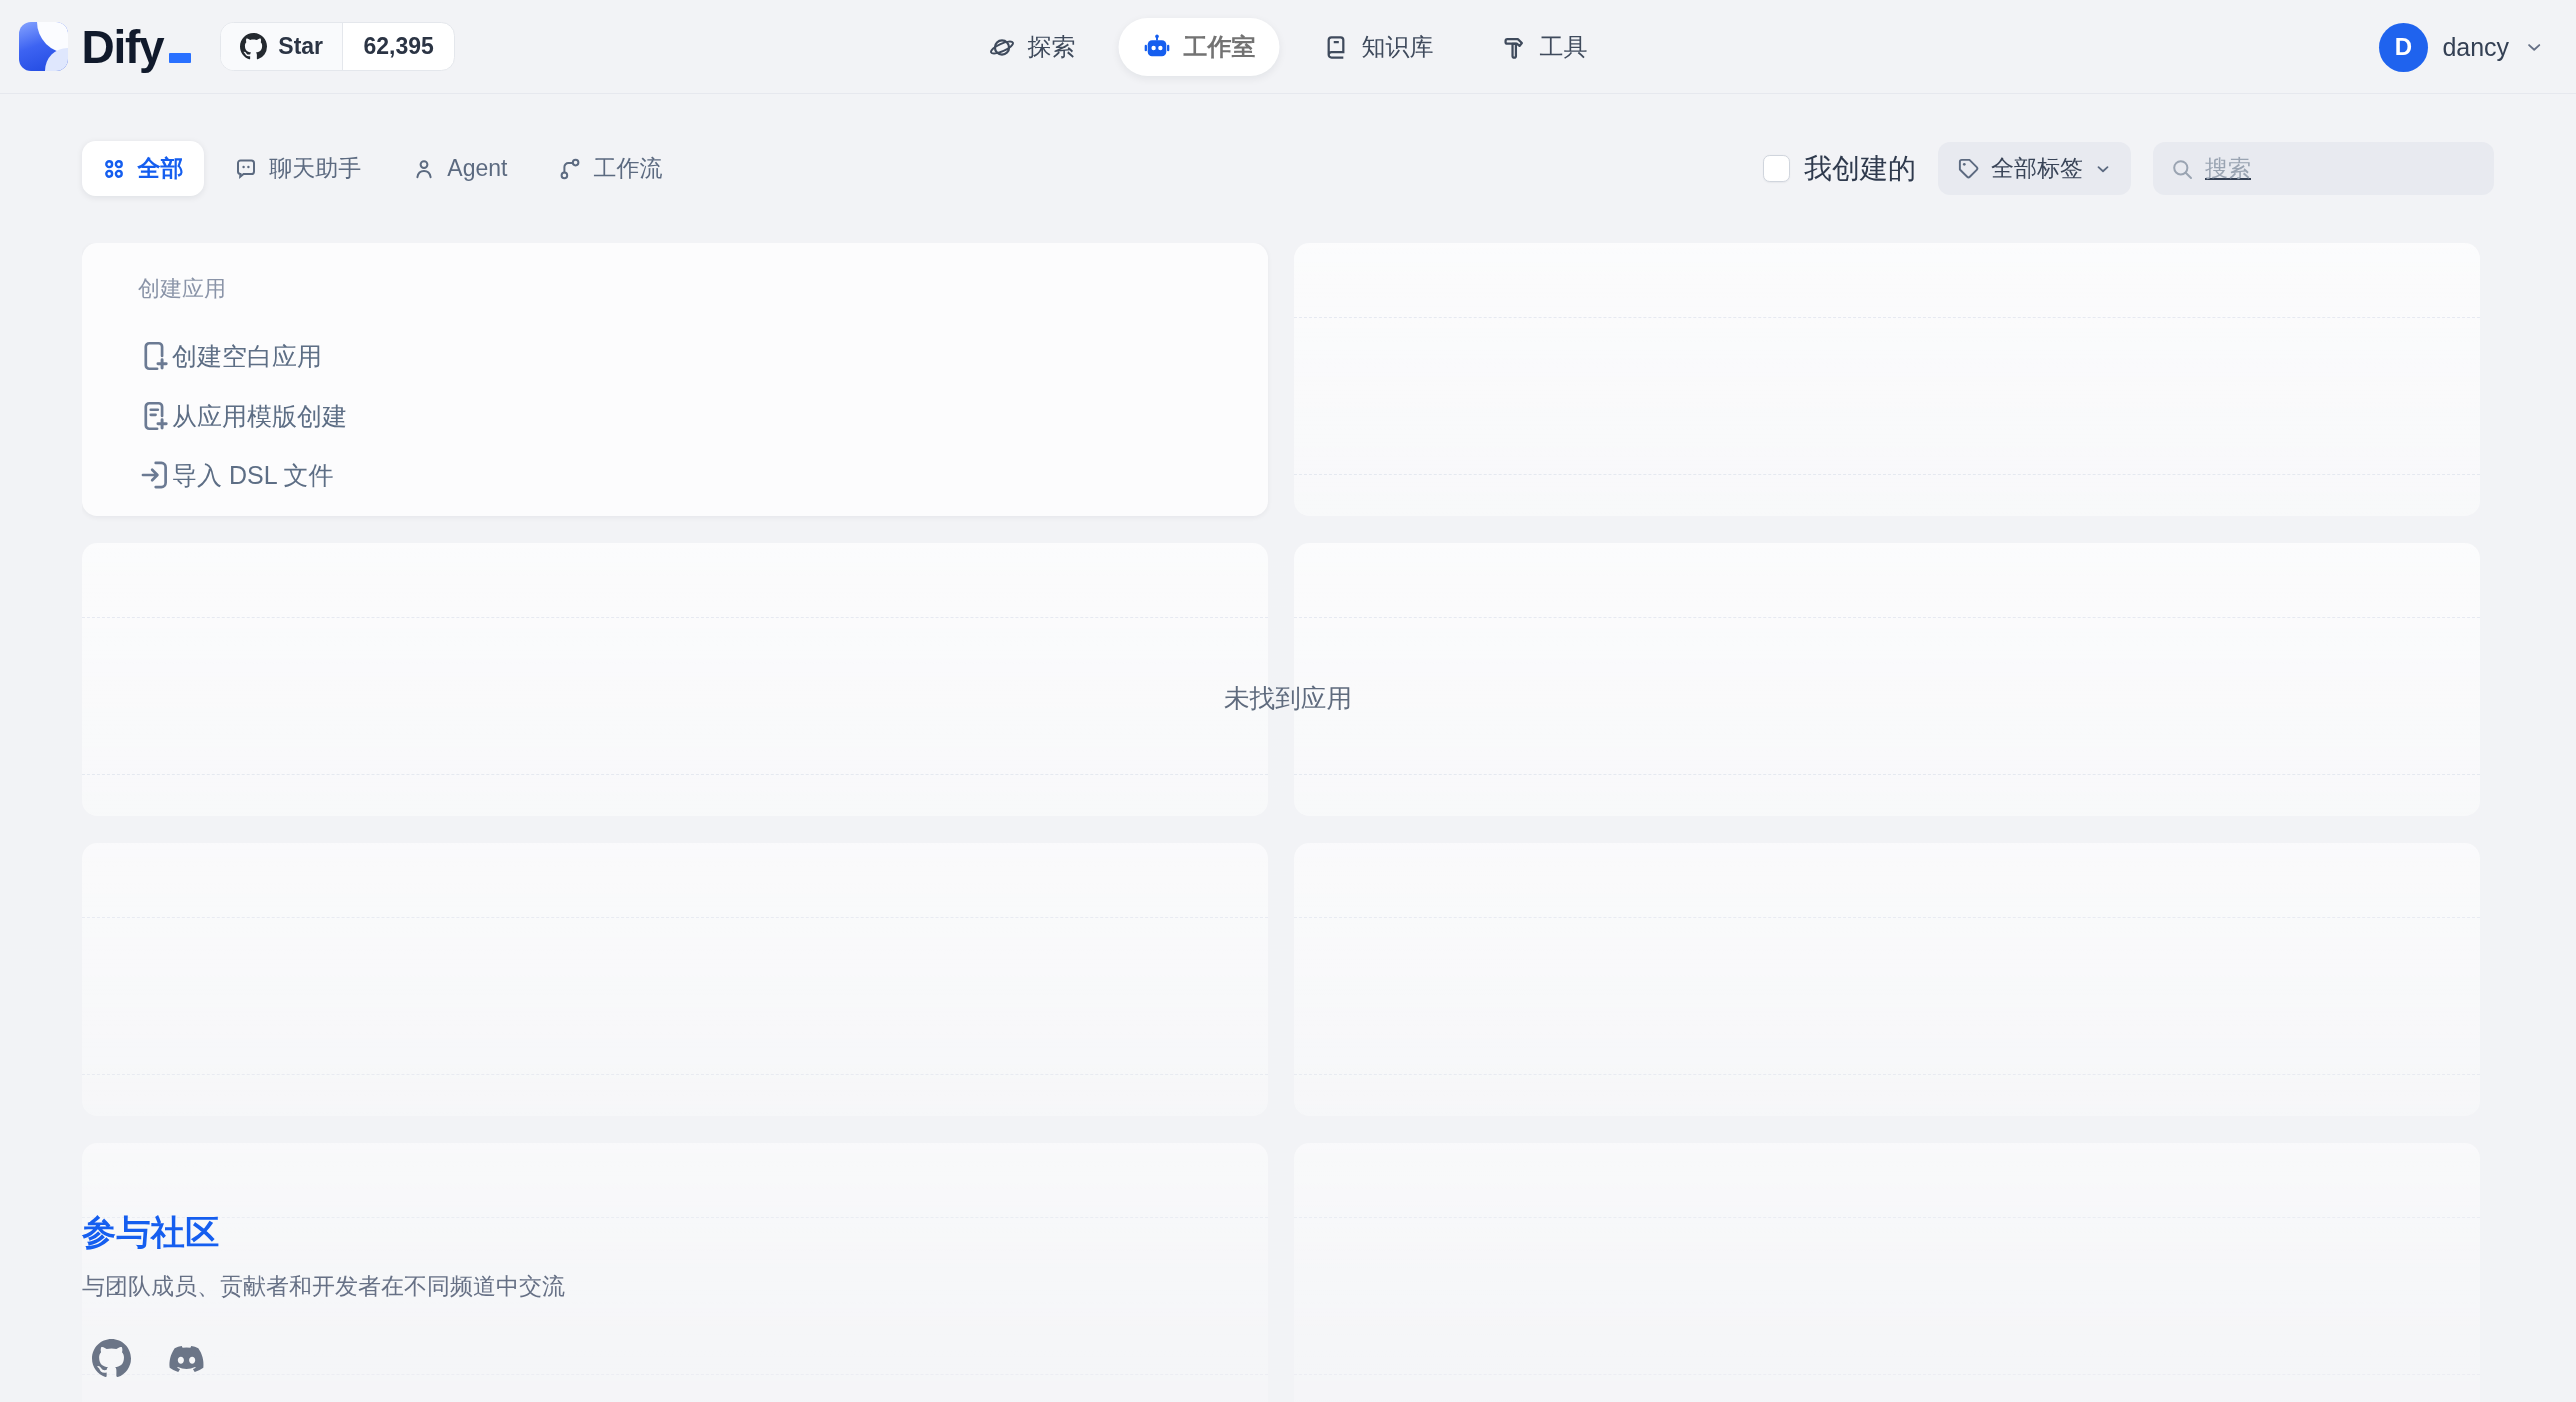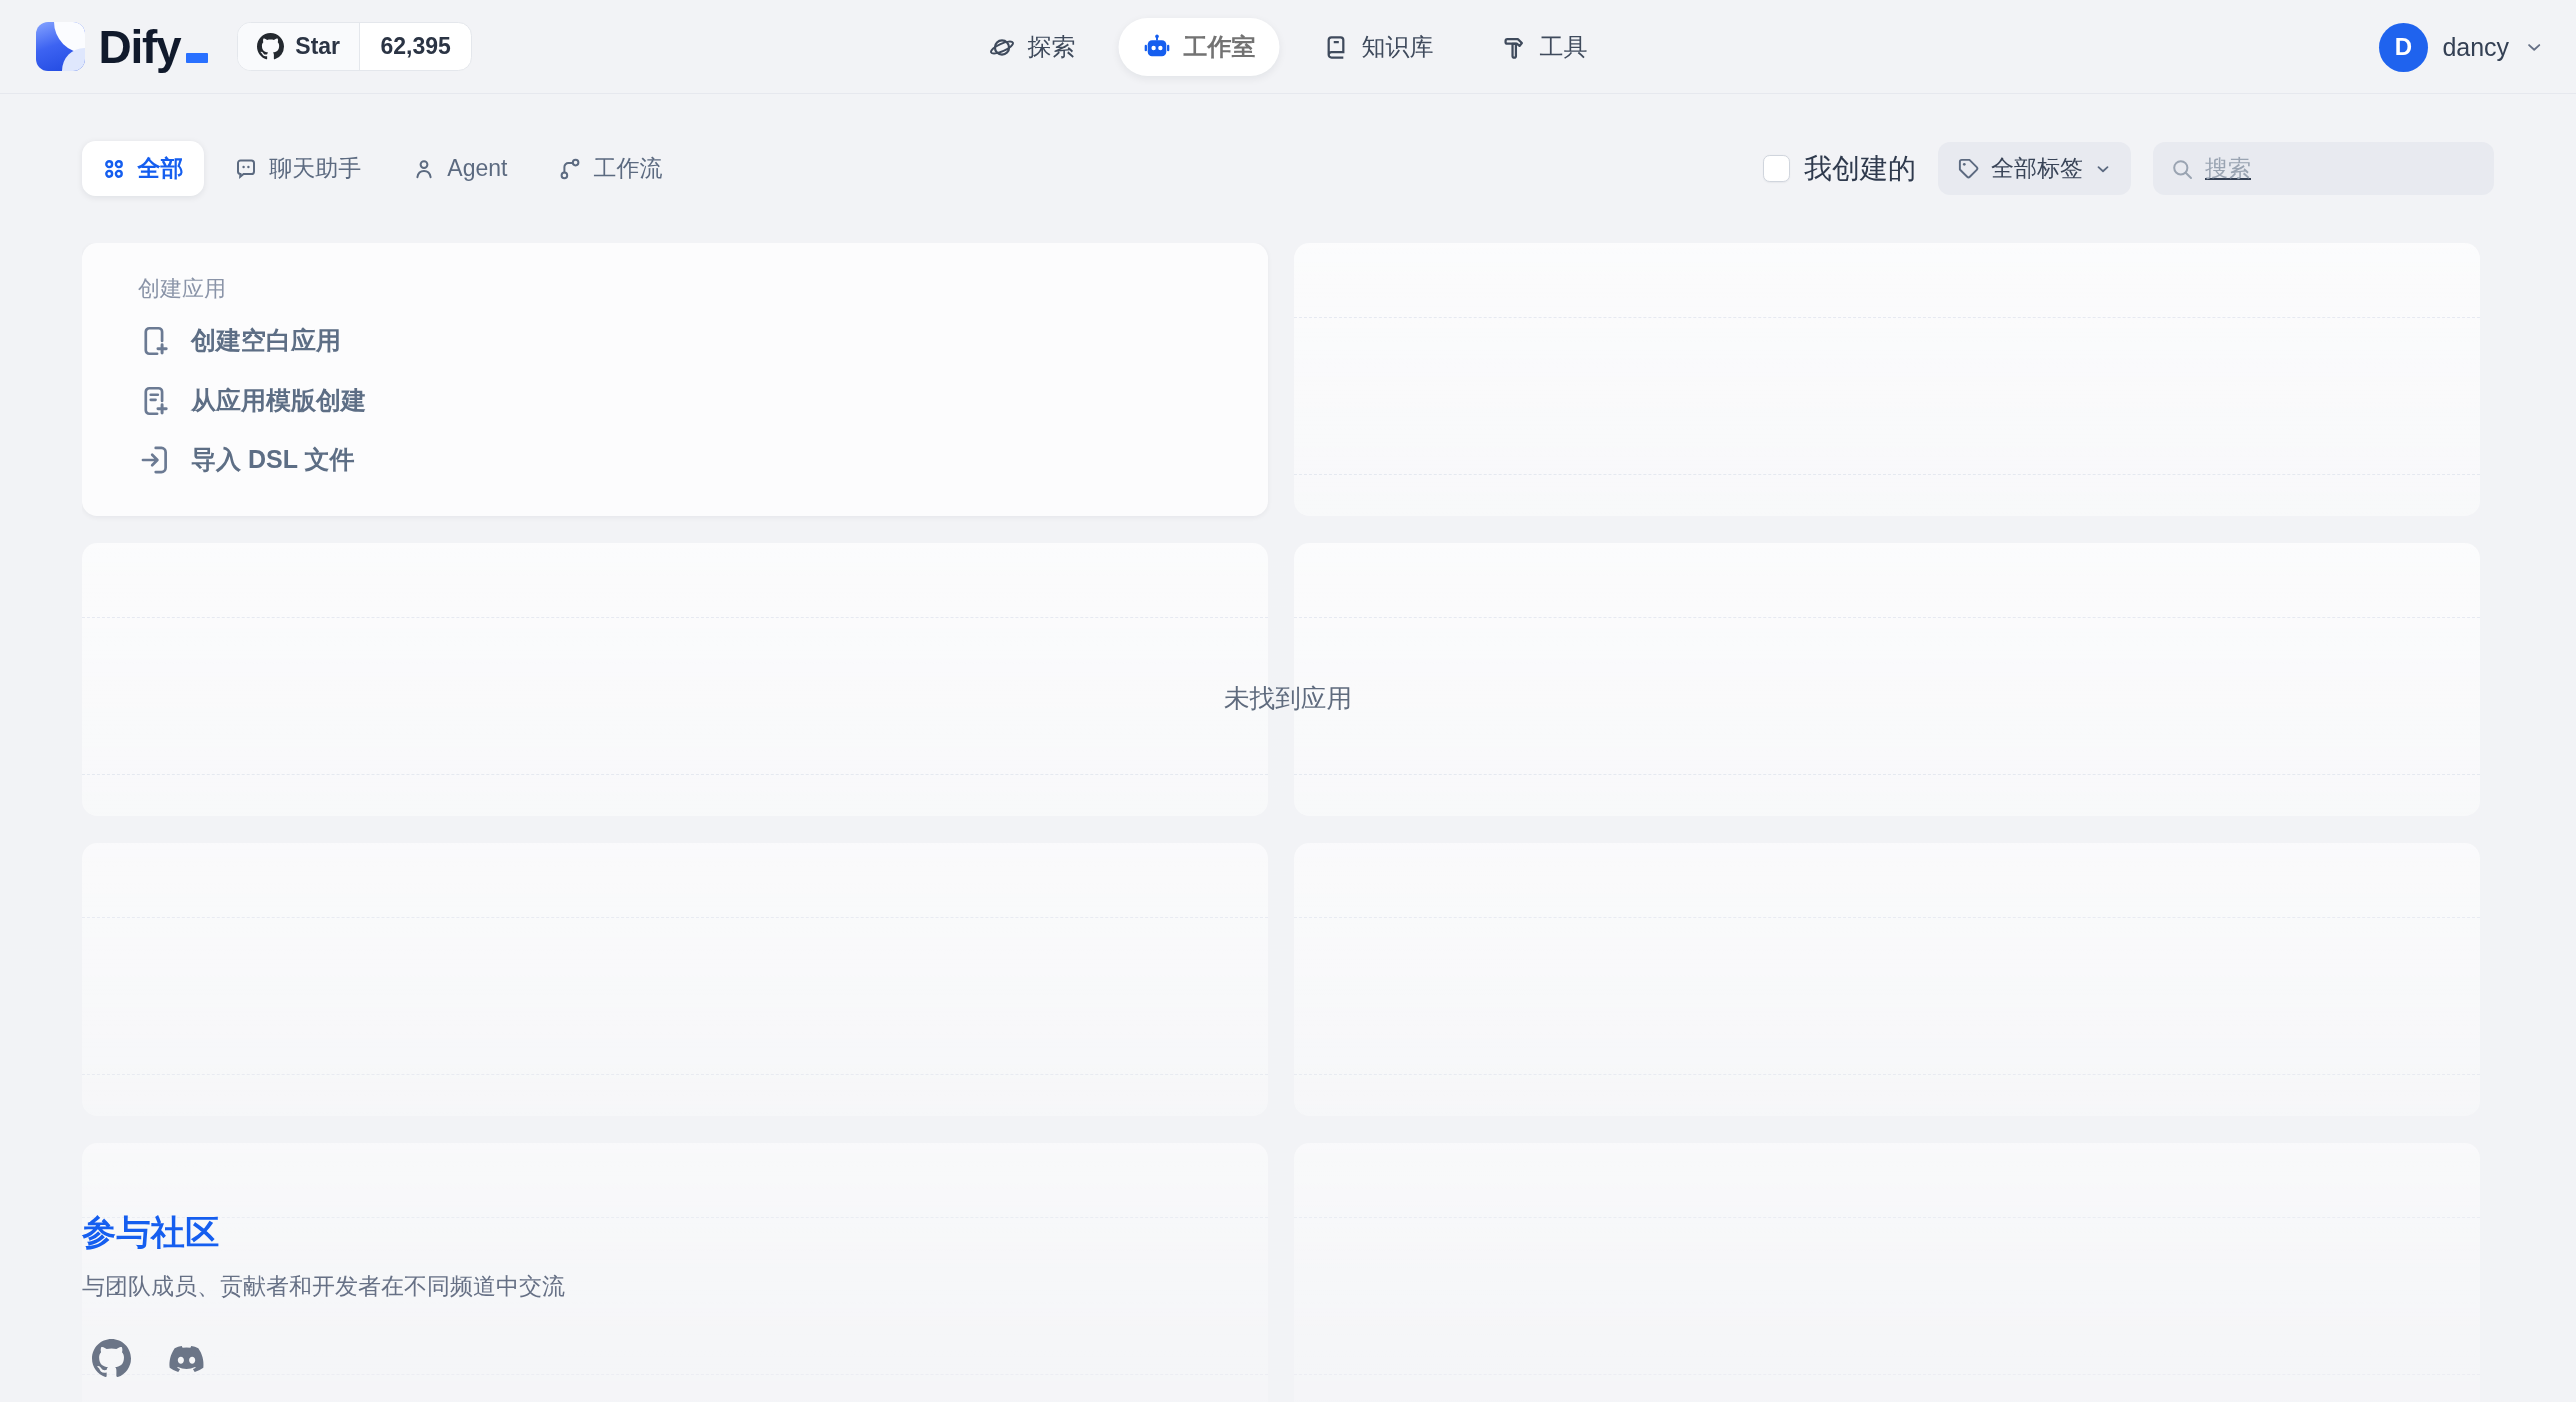--- a/index.html
+++ b/index.html
@@ -10,21 +10,21 @@
     color:#344054;
     overflow:hidden;
     position:relative;
   }
   .page { position:relative; width:2576px; height:1402px; }
 
   
   .header {
     position:absolute; top:0; left:0; right:0; height:94px;
     border-bottom:1.7px solid #e6e8ee;
-    display:flex; align-items:center; padding:0 36px;
+    display:flex; align-items:center; padding:0 19px;
   }
   .header-left { display:flex; align-items:center; gap:29px; }
   .logo { display:flex; align-items:center; gap:13.6px; cursor:default; }
   .logo-icon {
     width:49px; height:49px; border-radius:12px; position:relative; overflow:hidden;
     background:linear-gradient(160deg,#86a4ff 0%,#3d63f2 45%,#1e47df 100%);
   }
   .logo-icon::after {
     content:""; position:absolute; top:0; right:0; width:64%; height:64%;
     background:#fbfcff; border-bottom-left-radius:100%;
@@ -109,22 +109,22 @@
     -webkit-mask-image:linear-gradient(to bottom,#000 0%,#000 40%,rgba(0,0,0,.82) 52%,rgba(0,0,0,.45) 68%,rgba(0,0,0,.15) 84%,transparent 99%);
             mask-image:linear-gradient(to bottom,#000 0%,#000 40%,rgba(0,0,0,.82) 52%,rgba(0,0,0,.45) 68%,rgba(0,0,0,.15) 84%,transparent 99%);
   }
   .create-card {
     background:#fcfcfd; border-radius:15.3px;
     box-shadow:0 1.7px 5.1px rgba(16,24,40,0.05);
     padding:31px 25.6px 0 56px;
   }
   .create-title { font-size:22px; font-weight:500; color:#8a94a8; margin-bottom:20.4px; }
   .create-item {
-    display:flex; align-items:flex-start; gap:19px; height:49px; margin-bottom:10.2px;
-    font-size:25px; font-weight:700; color:#5d6e85; cursor:pointer; border-radius:10.2px;
+    display:flex; align-items:flex-end; height:49px; margin-bottom:10.2px;
+    font-size:25px; font-weight:400; color:#5d6e85; cursor:pointer; border-radius:10.2px;
   }
   .ghost {
     position:relative; border-radius:15.3px; overflow:hidden;
     background:linear-gradient(180deg, rgba(255,255,255,0.72) 0%, rgba(255,255,255,0.48) 100%);
   }
   .ghost::before, .ghost::after {
     content:""; position:absolute; left:0; right:0; height:0;
     border-top:1.7px dashed rgba(213,219,231,0.55);
   }
   .ghost::before { top:27%; }

